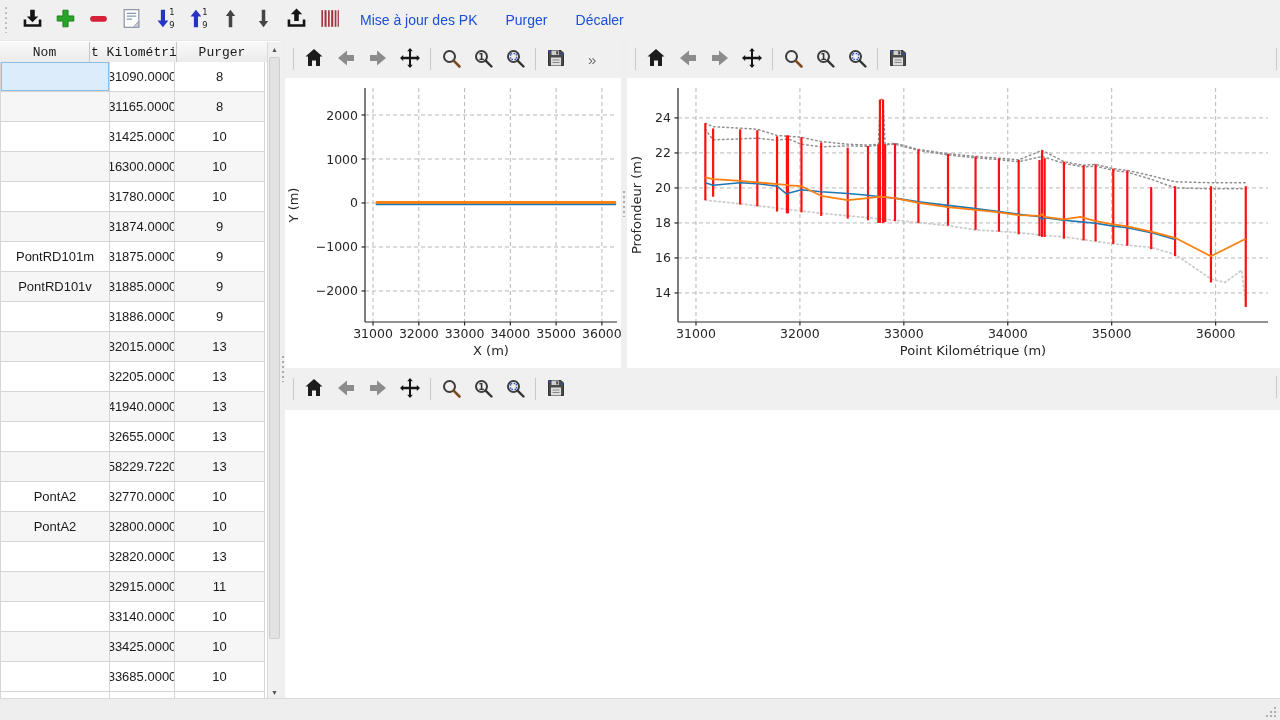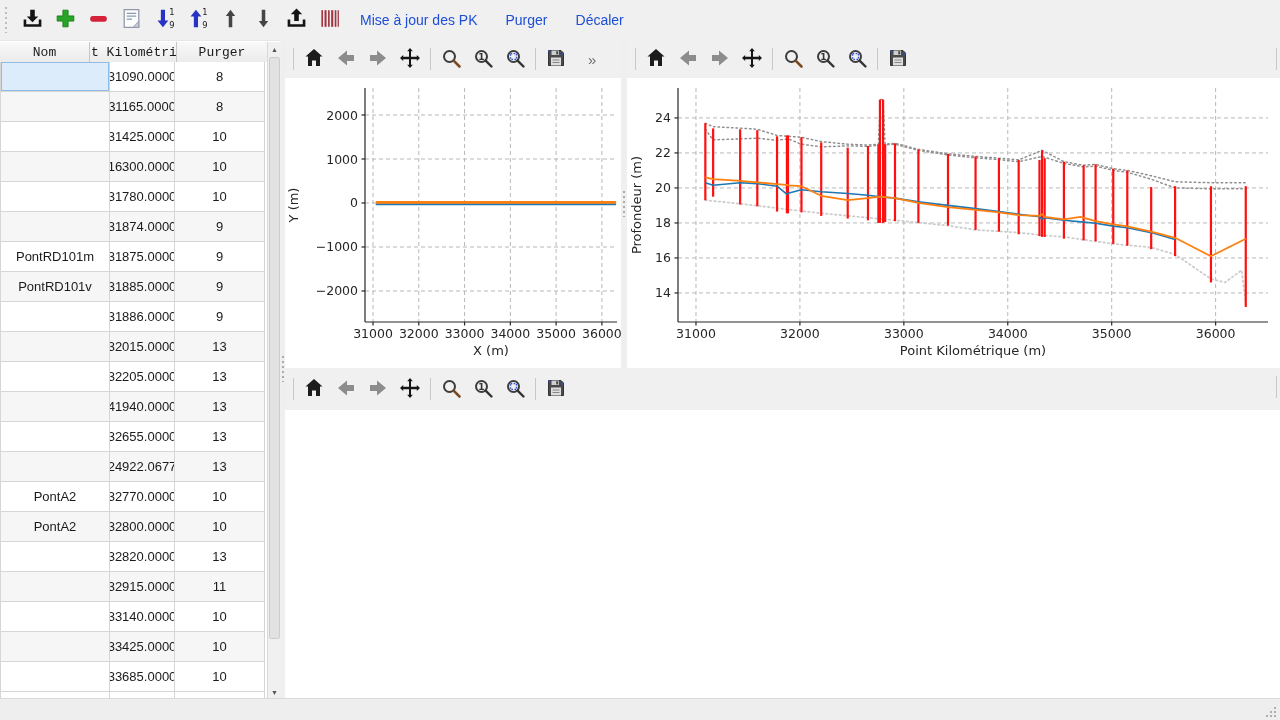--- a/index.html
+++ b/index.html
@@ -236,21 +236,21 @@
             <div class="td c1">41940.0000</div>
             <div class="td c2">13</div>
           </div>
           <div class="tr">
             <div class="td c0"></div>
             <div class="td c1">32655.0000</div>
             <div class="td c2">13</div>
           </div>
           <div class="tr alt">
             <div class="td c0"></div>
-            <div class="td c1">24922.0677</div>
+            <div class="td c1">58229.7220</div>
             <div class="td c2">13</div>
           </div>
           <div class="tr">
             <div class="td c0">PontA2</div>
             <div class="td c1">32770.0000</div>
             <div class="td c2">10</div>
           </div>
           <div class="tr alt">
             <div class="td c0">PontA2</div>
             <div class="td c1">32800.0000</div>

